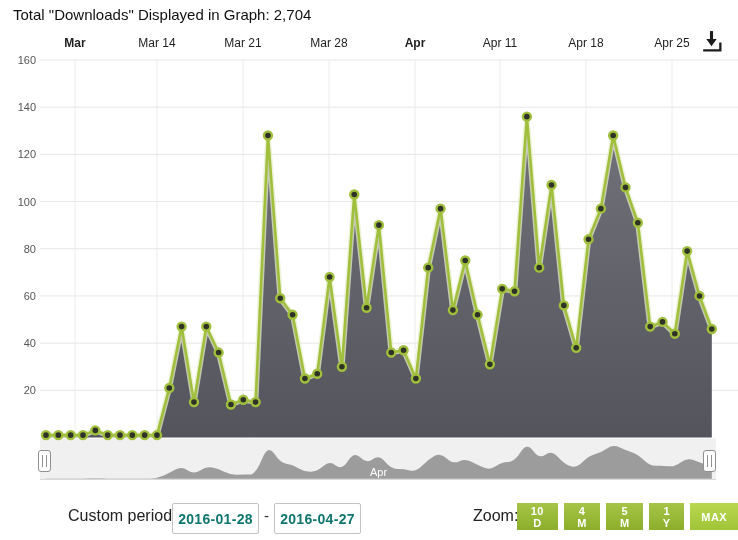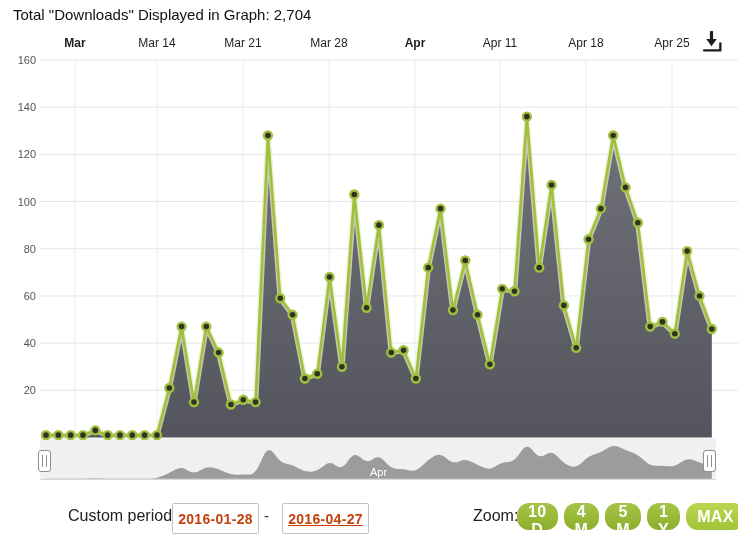--- a/index.html
+++ b/index.html
@@ -26,32 +26,32 @@
   .nav-handle::before{left:3px;}
   .nav-handle::after{right:3px;}
   .nav-handle.left{left:38px;}
   .nav-handle.right{left:703px;}
   .controls{position:absolute;left:0;top:496px;width:738px;height:44px;z-index:3;}
   .cp-label{position:absolute;left:68px;top:11px;font-size:16px;color:#222;}
   .date-input{
     position:absolute;top:7px;width:87px;height:31px;box-sizing:border-box;
     border:1px solid #c3c3c3;border-radius:2px;background:#fff;
     font-family:"Liberation Sans","DejaVu Sans",sans-serif;
-    font-weight:bold;font-size:14px;color:#c2410c;letter-spacing:0.3px;text-align:center;
+    font-weight:bold;font-size:14px;color:#0f766e;letter-spacing:0.3px;text-align:center;
   }
   .date-from{left:172px;}
-  .date-to{left:282px;text-decoration:underline;}
+  .date-to{left:274px;}
   .dash{position:absolute;left:264px;top:11px;font-size:15px;color:#333;}
   .zoom-label{position:absolute;left:473px;top:11px;font-size:16px;color:#222;}
   .zoom-buttons{position:absolute;left:517px;top:7px;display:flex;gap:6px;}
   .zoom-btn{
-    height:27px;padding:0 11px;border:none;border-radius:12px;
+    height:27px;padding:0 11px;border:none;border-radius:0;
     background:linear-gradient(#a6c447,#8cae2c);
     color:#fff;font-family:"Liberation Sans","DejaVu Sans",sans-serif;
-    font-weight:bold;font-size:16px;letter-spacing:0.4px;cursor:pointer;
+    font-weight:bold;font-size:11px;letter-spacing:0.4px;cursor:pointer;
   }
   .zoom-btn.active{background:linear-gradient(#b9d750,#a0c438);}
 </style>
 </head>
 <body>
 
 <div class="app">
 
   <div class="page-title">Total "Downloads" Displayed in Graph: 2,704</div>
 

